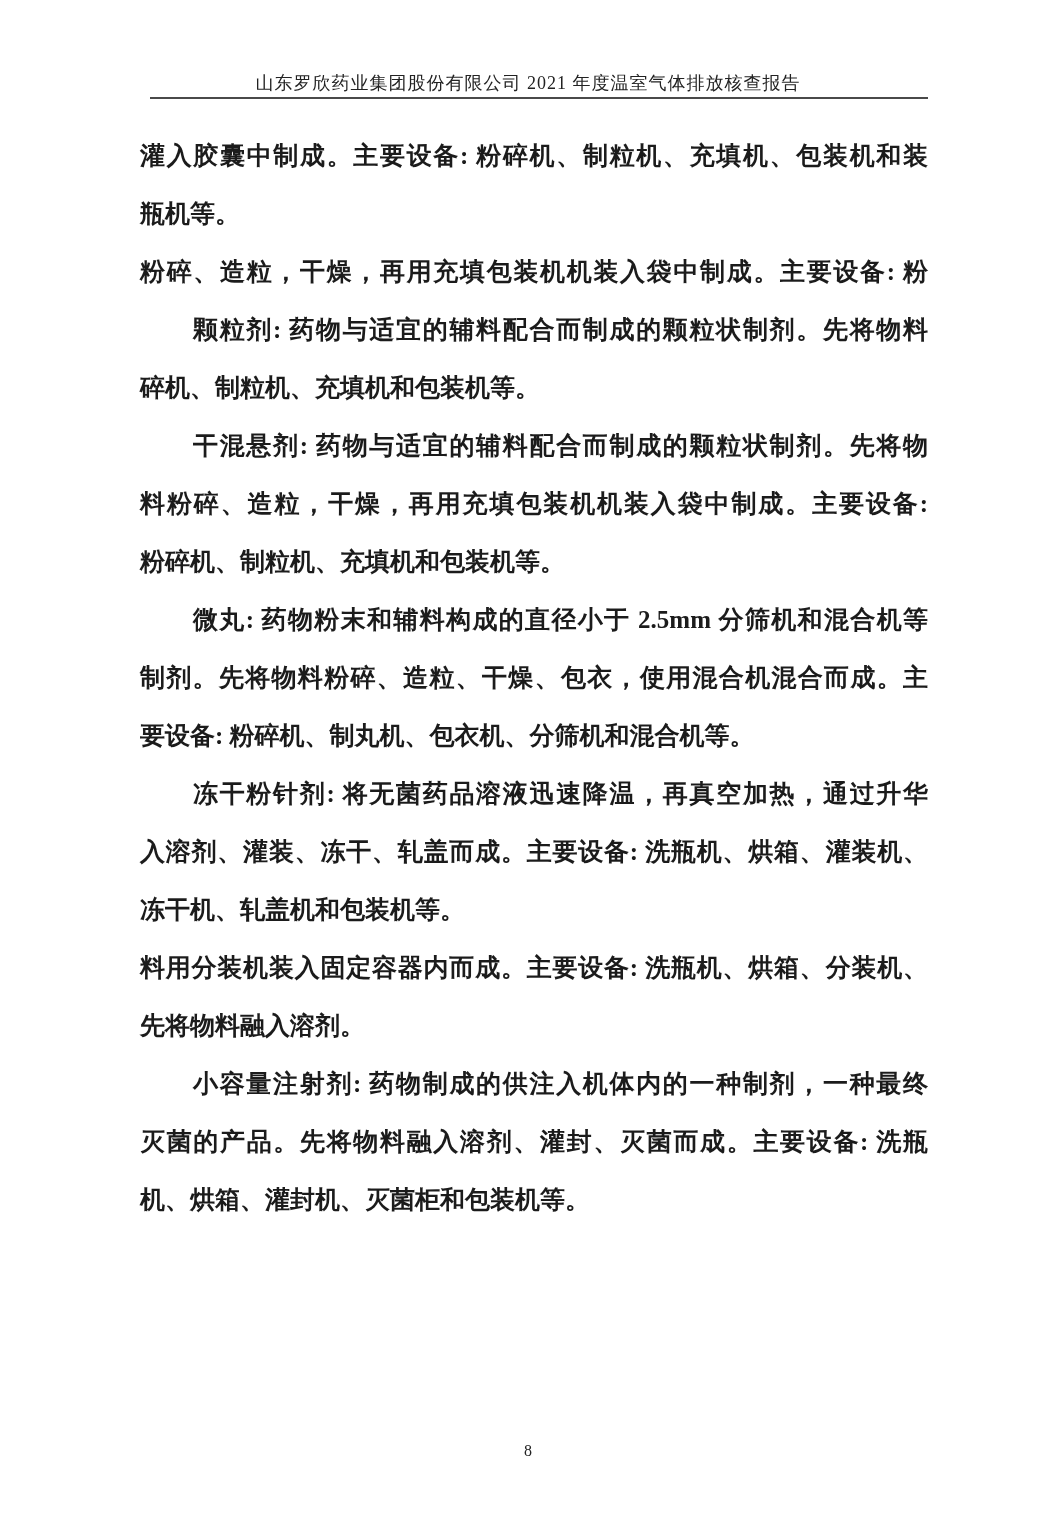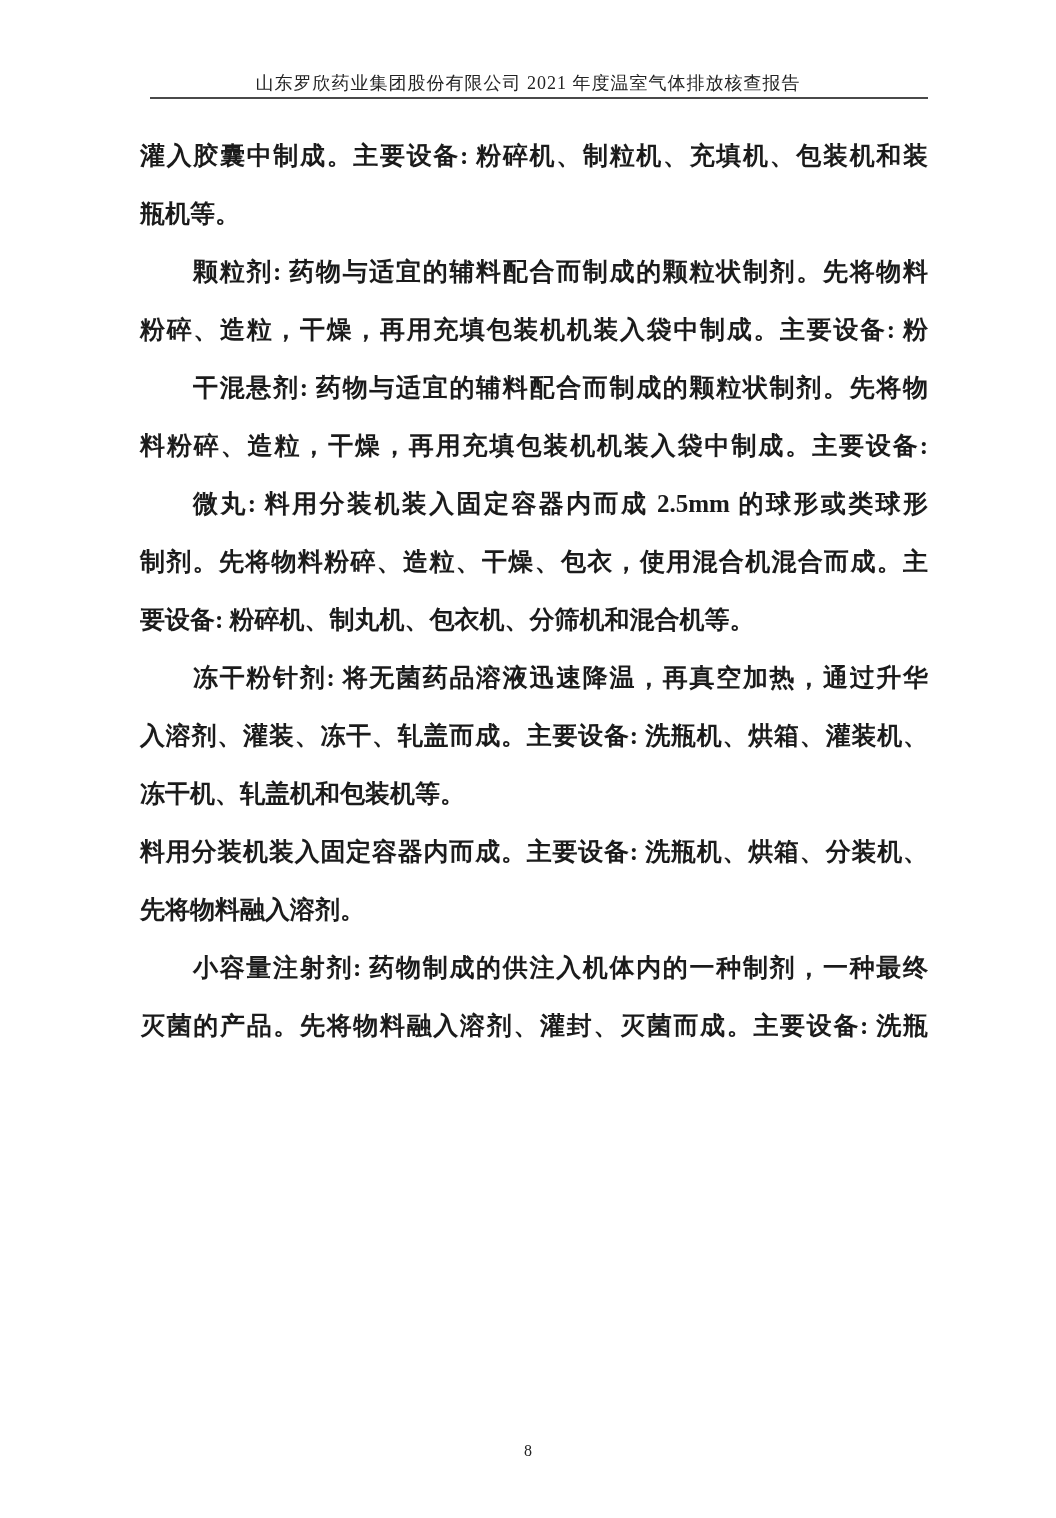--- a/index.html
+++ b/index.html
@@ -70,32 +70,35 @@
 
 <div class="page">
   <div>
     <div class="header-title">山东罗欣药业集团股份有限公司 2021 年度温室气体排放核查报告</div>
     <div class="header-rule"></div>
   </div>
 
   <div class="doc-body">
       <div class="line">灌入胶囊中制成。主要设备: 粉碎机、制粒机、充填机、包装机和装</div>
       <div class="line last">瓶机等。</div>
+      <div class="line">粉碎、造粒，干燥，再用充填包装机机装入袋中制成。主要设备: 粉</div>
       <div class="line indent">颗粒剂: 药物与适宜的辅料配合而制成的颗粒状制剂。先将物料</div>
-      <div class="line">粉碎、造粒，干燥，再用充填包装机机装入袋中制成。主要设备: 粉</div>
+      <div class="line last">碎机、制粒机、充填机和包装机等。</div>
       <div class="line indent">干混悬剂: 药物与适宜的辅料配合而制成的颗粒状制剂。先将物</div>
       <div class="line">料粉碎、造粒，干燥，再用充填包装机机装入袋中制成。主要设备:</div>
-      <div class="line indent">微丸: 料用分装机装入固定容器内而成 2.5mm 的球形或类球形</div>
+      <div class="line last">粉碎机、制粒机、充填机和包装机等。</div>
+      <div class="line indent">微丸: 药物粉末和辅料构成的直径小于 2.5mm 分筛机和混合机等</div>
       <div class="line">制剂。先将物料粉碎、造粒、干燥、包衣，使用混合机混合而成。主</div>
       <div class="line last">要设备: 粉碎机、制丸机、包衣机、分筛机和混合机等。</div>
       <div class="line indent">冻干粉针剂: 将无菌药品溶液迅速降温，再真空加热，通过升华</div>
       <div class="line">入溶剂、灌装、冻干、轧盖而成。主要设备: 洗瓶机、烘箱、灌装机、</div>
       <div class="line last">冻干机、轧盖机和包装机等。</div>
       <div class="line">料用分装机装入固定容器内而成。主要设备: 洗瓶机、烘箱、分装机、</div>
       <div class="line last">先将物料融入溶剂。</div>
       <div class="line indent">小容量注射剂: 药物制成的供注入机体内的一种制剂，一种最终</div>
       <div class="line">灭菌的产品。先将物料融入溶剂、灌封、灭菌而成。主要设备: 洗瓶</div>
+      <div class="line last">机、烘箱、灌封机、灭菌柜和包装机等。</div>
     </div>
 
   <div class="footer">
     <span>8</span>
   </div>
 </div>
 
 </body></html>

